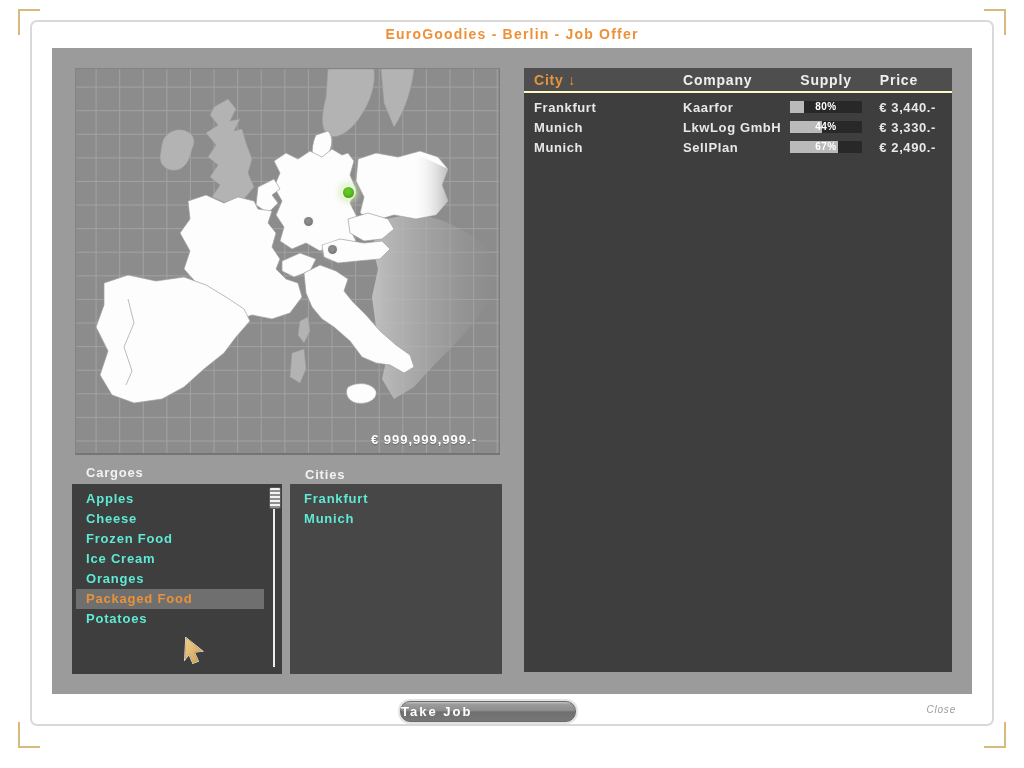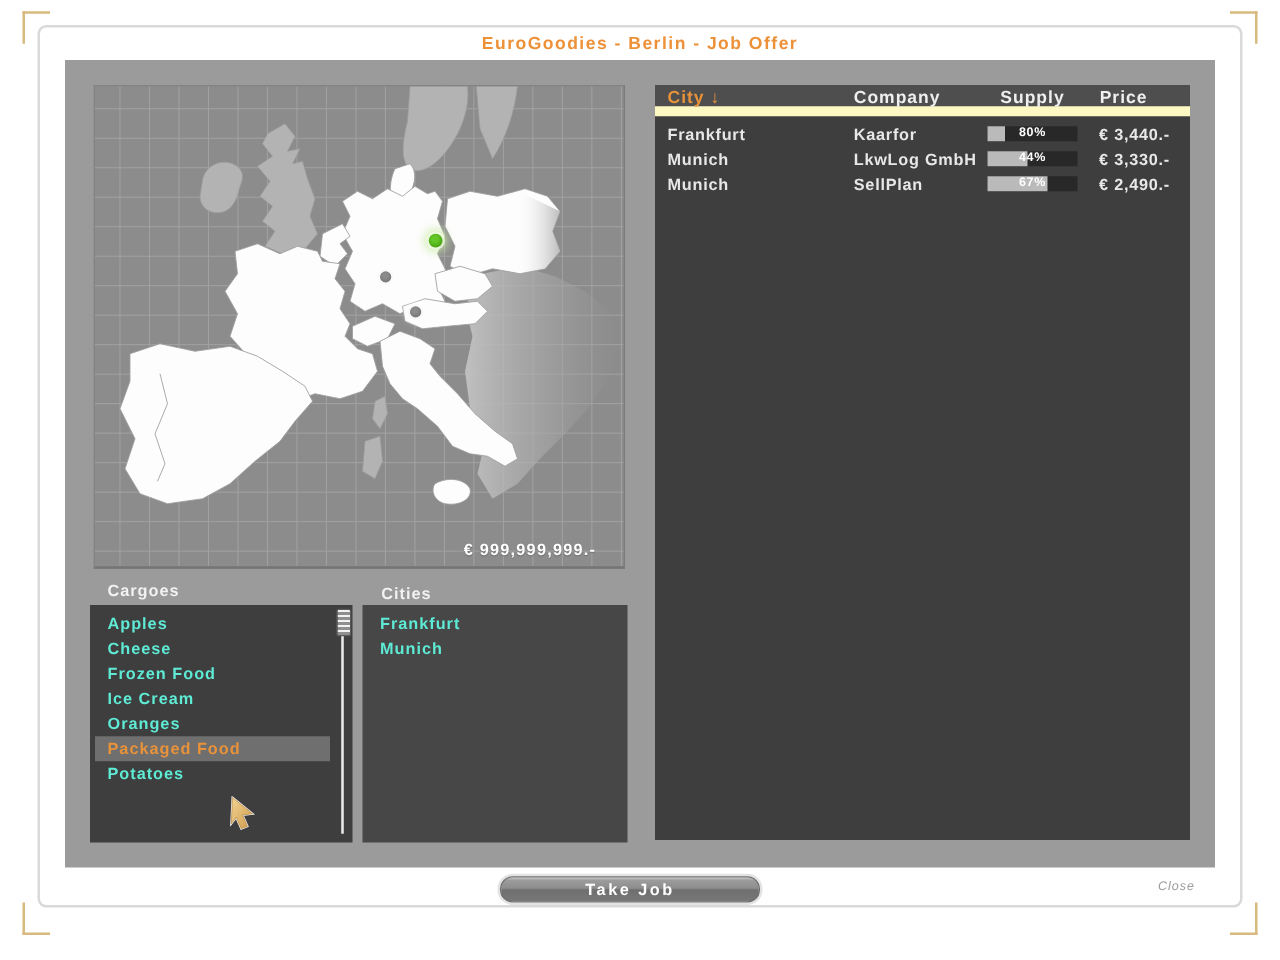--- a/index.html
+++ b/index.html
@@ -37,21 +37,21 @@
       background:radial-gradient(circle at 45% 40%, #63c728 25%, #4aa714 70%, #3d8e0e 100%);
       box-shadow:0 0 0 2px rgba(240,250,225,0.75), 0 0 7px 4px rgba(205,235,170,0.8); }
   .marker.gray { width:9px; height:9px;
       background:radial-gradient(circle at 45% 40%, #8b8b8b 25%, #6f6f6f 90%);
       box-shadow:0 0 0 2px rgba(248,248,248,0.9), 0 0 6px 3px rgba(255,255,255,0.8); }
 
   
   .offers { position:absolute; left:472px; top:20px; width:428px; height:604px; background:#3e3e3e; }
   .offers-header { display:grid; grid-template-columns:149px 107px 72px 1fr; align-items:center;
                    height:25px; padding:0 16px 0 10px; background:#4e4e4e;
-                   border-bottom:8px solid #fef9c3; }
+                   border-bottom:2px solid #fef9c3; }
   .offers-header .h { color:#efefef; font-size:14px; font-weight:bold; letter-spacing:0.8px; cursor:default; }
   .offers-header .h.city { color:#E8923A; }
   .offers-header .h.supply { text-align:center; }
   .offers-header .h.price { text-align:right; padding-right:18px; }
   .offers-body { padding-top:4px; }
   .offer-row { display:grid; grid-template-columns:149px 107px 72px 1fr; align-items:center;
                height:20px; padding:0 16px 0 10px; color:#e8e8e8; font-size:13px;
                font-weight:bold; letter-spacing:0.6px; white-space:nowrap; }
   .offer-row .price { text-align:right; }
   .supply-bar { position:relative; width:72px; height:12px; background:#282828; }
@@ -69,25 +69,25 @@
   .list-item { height:20px; line-height:20px; margin:0 18px 0 4px; padding-left:10px;
                color:#5eead4; font-size:13px; font-weight:bold; letter-spacing:0.8px;
                white-space:nowrap; cursor:default; }
   .list-item.selected { background:#6f6f6f; color:#E8923A; }
   .scroll-track { position:absolute; right:7px; top:7px; bottom:7px; width:2px; background:#ececec; }
   .scroll-thumb { position:absolute; right:1px; top:3px; width:12px; height:22px;
                   border:1px solid #5a5a5a; border-radius:2px;
                   background:repeating-linear-gradient(180deg,#f2f2f2 0 2px,#8f8f8f 2px 4px); }
 
   
-  .take-job { position:absolute; left:400px; top:701px; width:208px; height:21px;
+  .take-job { position:absolute; left:400px; top:701px; width:176px; height:21px;
               border:1px solid #6a6a6a; border-radius:10px;
               background:linear-gradient(180deg,#c6c6c6 0%,#9c9c9c 12%,#8d8d8d 45%,#6f6f6f 52%,#777777 100%);
               box-shadow:0 0 0 2px #e3e3e3; color:#ffffff; font-size:13px; font-weight:bold;
-              letter-spacing:2px; text-align:center; line-height:19px; cursor:pointer;
+              letter-spacing:2px; text-align:left; line-height:19px; cursor:pointer;
               font-family:"Liberation Sans", sans-serif; }
   .close-btn { position:absolute; right:68px; top:704px; color:#9c9c9c; font-size:10px;
                font-style:italic; letter-spacing:0.8px; cursor:pointer; }
 
   .cursor { position:absolute; left:183px; top:637px; width:24px; height:27px; }
 </style>
 </head>
 <body>
 
 <div class="page">

